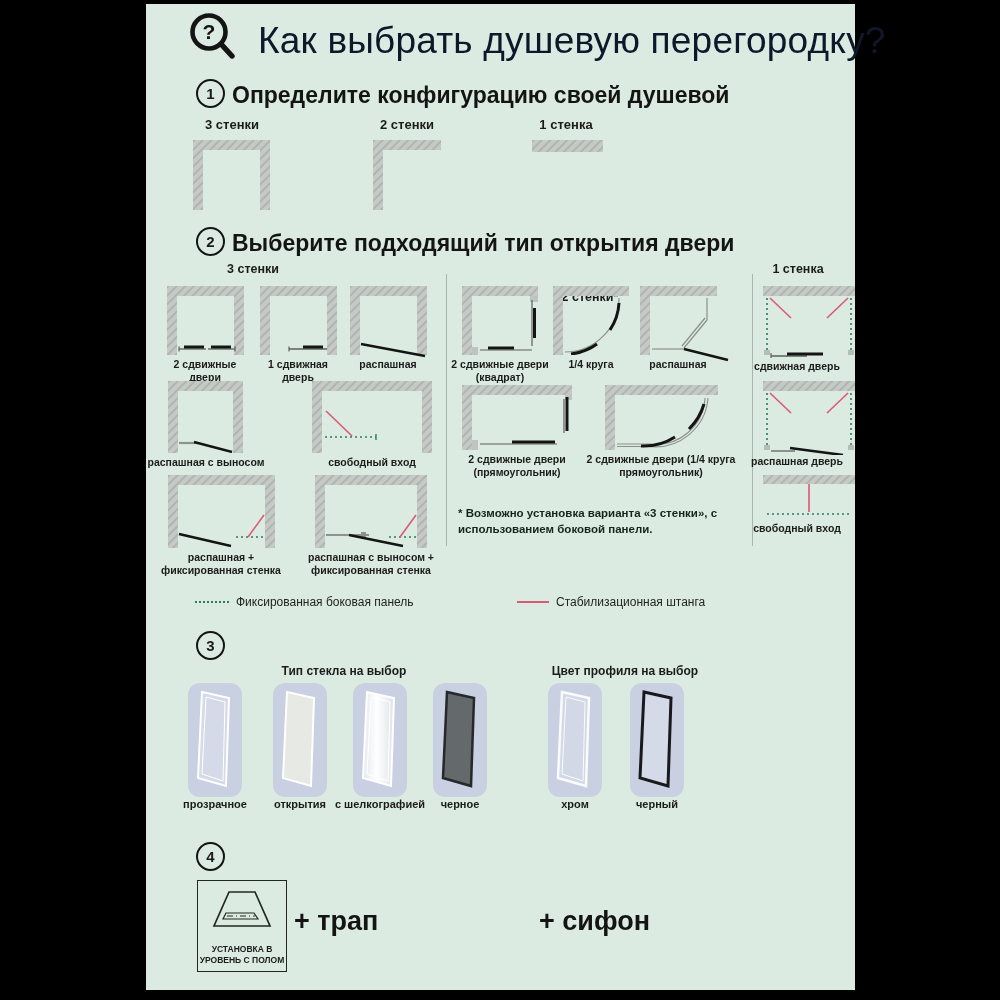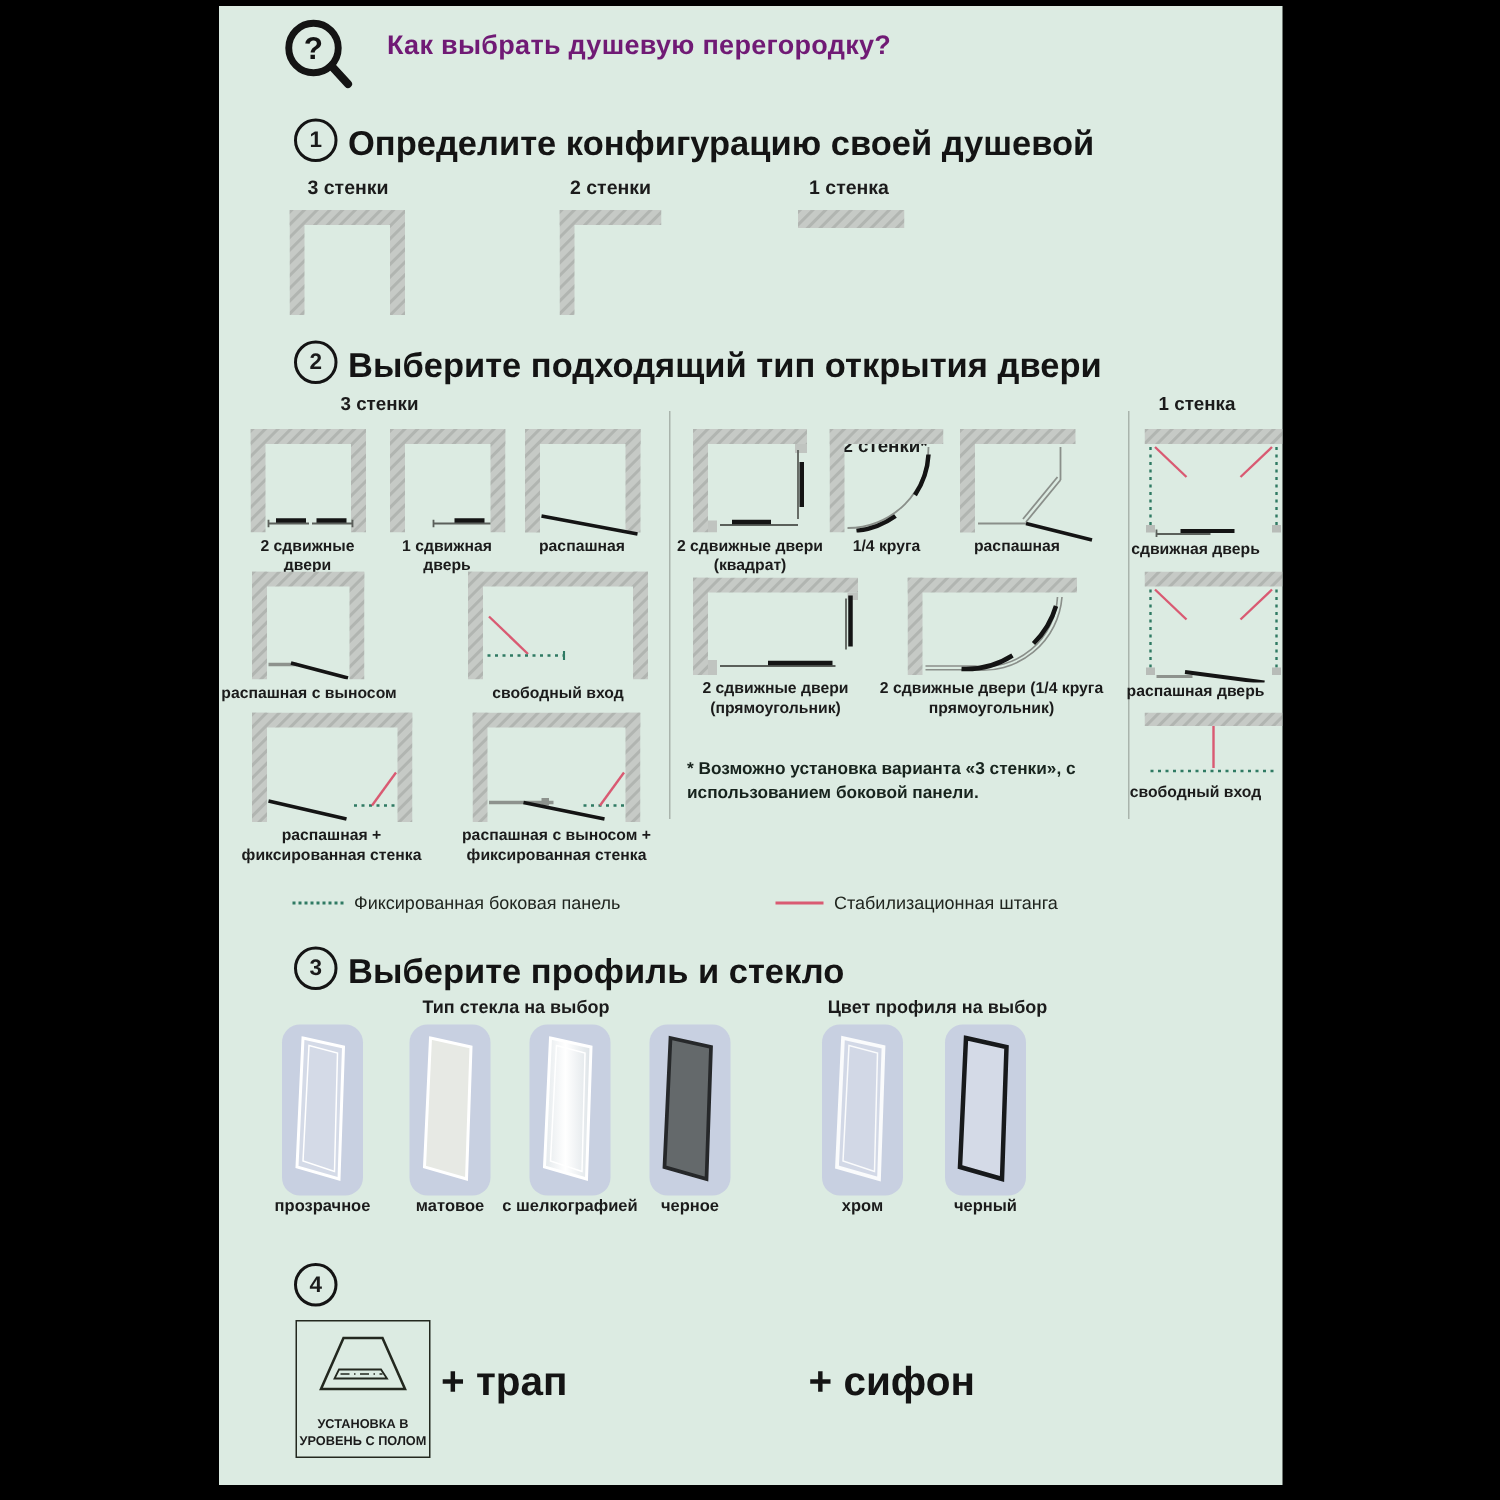--- a/index.html
+++ b/index.html
@@ -1,20 +1,20 @@
 <!DOCTYPE html>
 <html><head>
 <meta charset="utf-8">
 <style>
   html,body{margin:0;padding:0;}
   body{width:1000px;height:1000px;background:#000;position:relative;
        font-family:"Liberation Sans",sans-serif;color:#1b1b1b;overflow:hidden;}
   .canvas{position:absolute;left:146px;top:4px;width:709px;height:986px;background:#dcebe2;}
   .abs{position:absolute;}
-  .title{font-size:18px;font-weight:bold;letter-spacing:.2px;color:#701a75;white-space:nowrap;}
+  .title{font-size:37px;font-weight:normal;letter-spacing:.2px;color:#0f172a;white-space:nowrap;}
   .stepnum{position:absolute;width:25px;height:25px;border:2.6px solid #141414;border-radius:50%;
            font-size:15px;font-weight:bold;display:flex;align-items:center;justify-content:center;background:transparent;}
   .steptitle{position:absolute;font-size:23px;font-weight:bold;color:#141414;white-space:nowrap;}
   .cfglabel{position:absolute;font-size:13px;font-weight:bold;text-align:center;width:100px;}
   .colhead{position:absolute;font-size:12.5px;font-weight:bold;text-align:center;width:110px;}
   .dlabel{position:absolute;font-size:10.5px;font-weight:bold;text-align:center;line-height:1.2;color:#1b1b1b;}
   .divider{position:absolute;width:1px;background:#a9b4ac;}
   .note{position:absolute;font-size:11.5px;font-weight:bold;line-height:1.4;color:#17231d;}
   .legend-text{position:absolute;font-size:12px;color:#20251f;white-space:nowrap;}
   .subhead{position:absolute;font-size:12px;font-weight:bold;text-align:center;width:200px;}
@@ -274,21 +274,20 @@
     </svg>
   </div>
   <div class="dlabel" style="left:591px;top:518px;width:120px;">свободный вход</div>
 
   <div class="abs" style="left:49px;top:597px;width:34px;border-top:2px dotted #2f7a63;"></div>
   <div class="legend-text" style="left:90px;top:591px;">Фиксированная боковая панель</div>
   <div class="abs" style="left:371px;top:597px;width:32px;border-top:2px solid #d95a72;"></div>
   <div class="legend-text" style="left:410px;top:591px;">Стабилизационная штанга</div>
 
   <div class="stepnum" style="left:50px;top:627px;">3</div>
-  <div class="steptitle" style="left:86px;top:630px;">Выберите профиль и стекло</div>
   <div class="subhead" style="left:98px;top:660px;">Тип стекла на выбор</div>
   <div class="subhead" style="left:379px;top:660px;">Цвет профиля на выбор</div>
 
   <div class="tile" style="left:42px;top:679px;">
     <svg width="54" height="114">
         <polygon points="14,9 41,15 38,103 10,95" fill="rgba(255,255,255,0.22)" stroke="#ffffff" stroke-width="2"></polygon>
         <polygon points="18,14 37,19 35,98 14,91" fill="none" stroke="#ffffff" stroke-width="1"></polygon>
       </svg>
   </div>
   <div class="tile" style="left:127px;top:679px;">
@@ -313,21 +312,21 @@
         <polygon points="18,14 37,19 35,98 14,91" fill="none" stroke="#fafbfc" stroke-width="1"></polygon>
       </svg>
   </div>
   <div class="tile" style="left:484px;top:679px;">
     <svg width="54" height="114">
         <polygon points="14,9 41,15 38,103 10,95" fill="rgba(255,255,255,0.22)" stroke="#17191b" stroke-width="3"></polygon>
       </svg>
   </div>
 
   <div class="tlabel" style="left:14px;top:794px;">прозрачное</div>
-  <div class="tlabel" style="left:99px;top:794px;">матовое</div>
+  <div class="tlabel" style="left:99px;top:794px;">открытия</div>
   <div class="tlabel" style="left:179px;top:794px;">с шелкографией</div>
   <div class="tlabel" style="left:259px;top:794px;">черное</div>
   <div class="tlabel" style="left:374px;top:794px;">хром</div>
   <div class="tlabel" style="left:456px;top:794px;">черный</div>
 
   <div class="stepnum" style="left:50px;top:838px;">4</div>
 
   <div class="basebox" style="left:51px;top:876px;">
     <div class="abs" style="left:12px;top:7px;">
       <svg width="64" height="44" viewBox="0 0 64 44">

